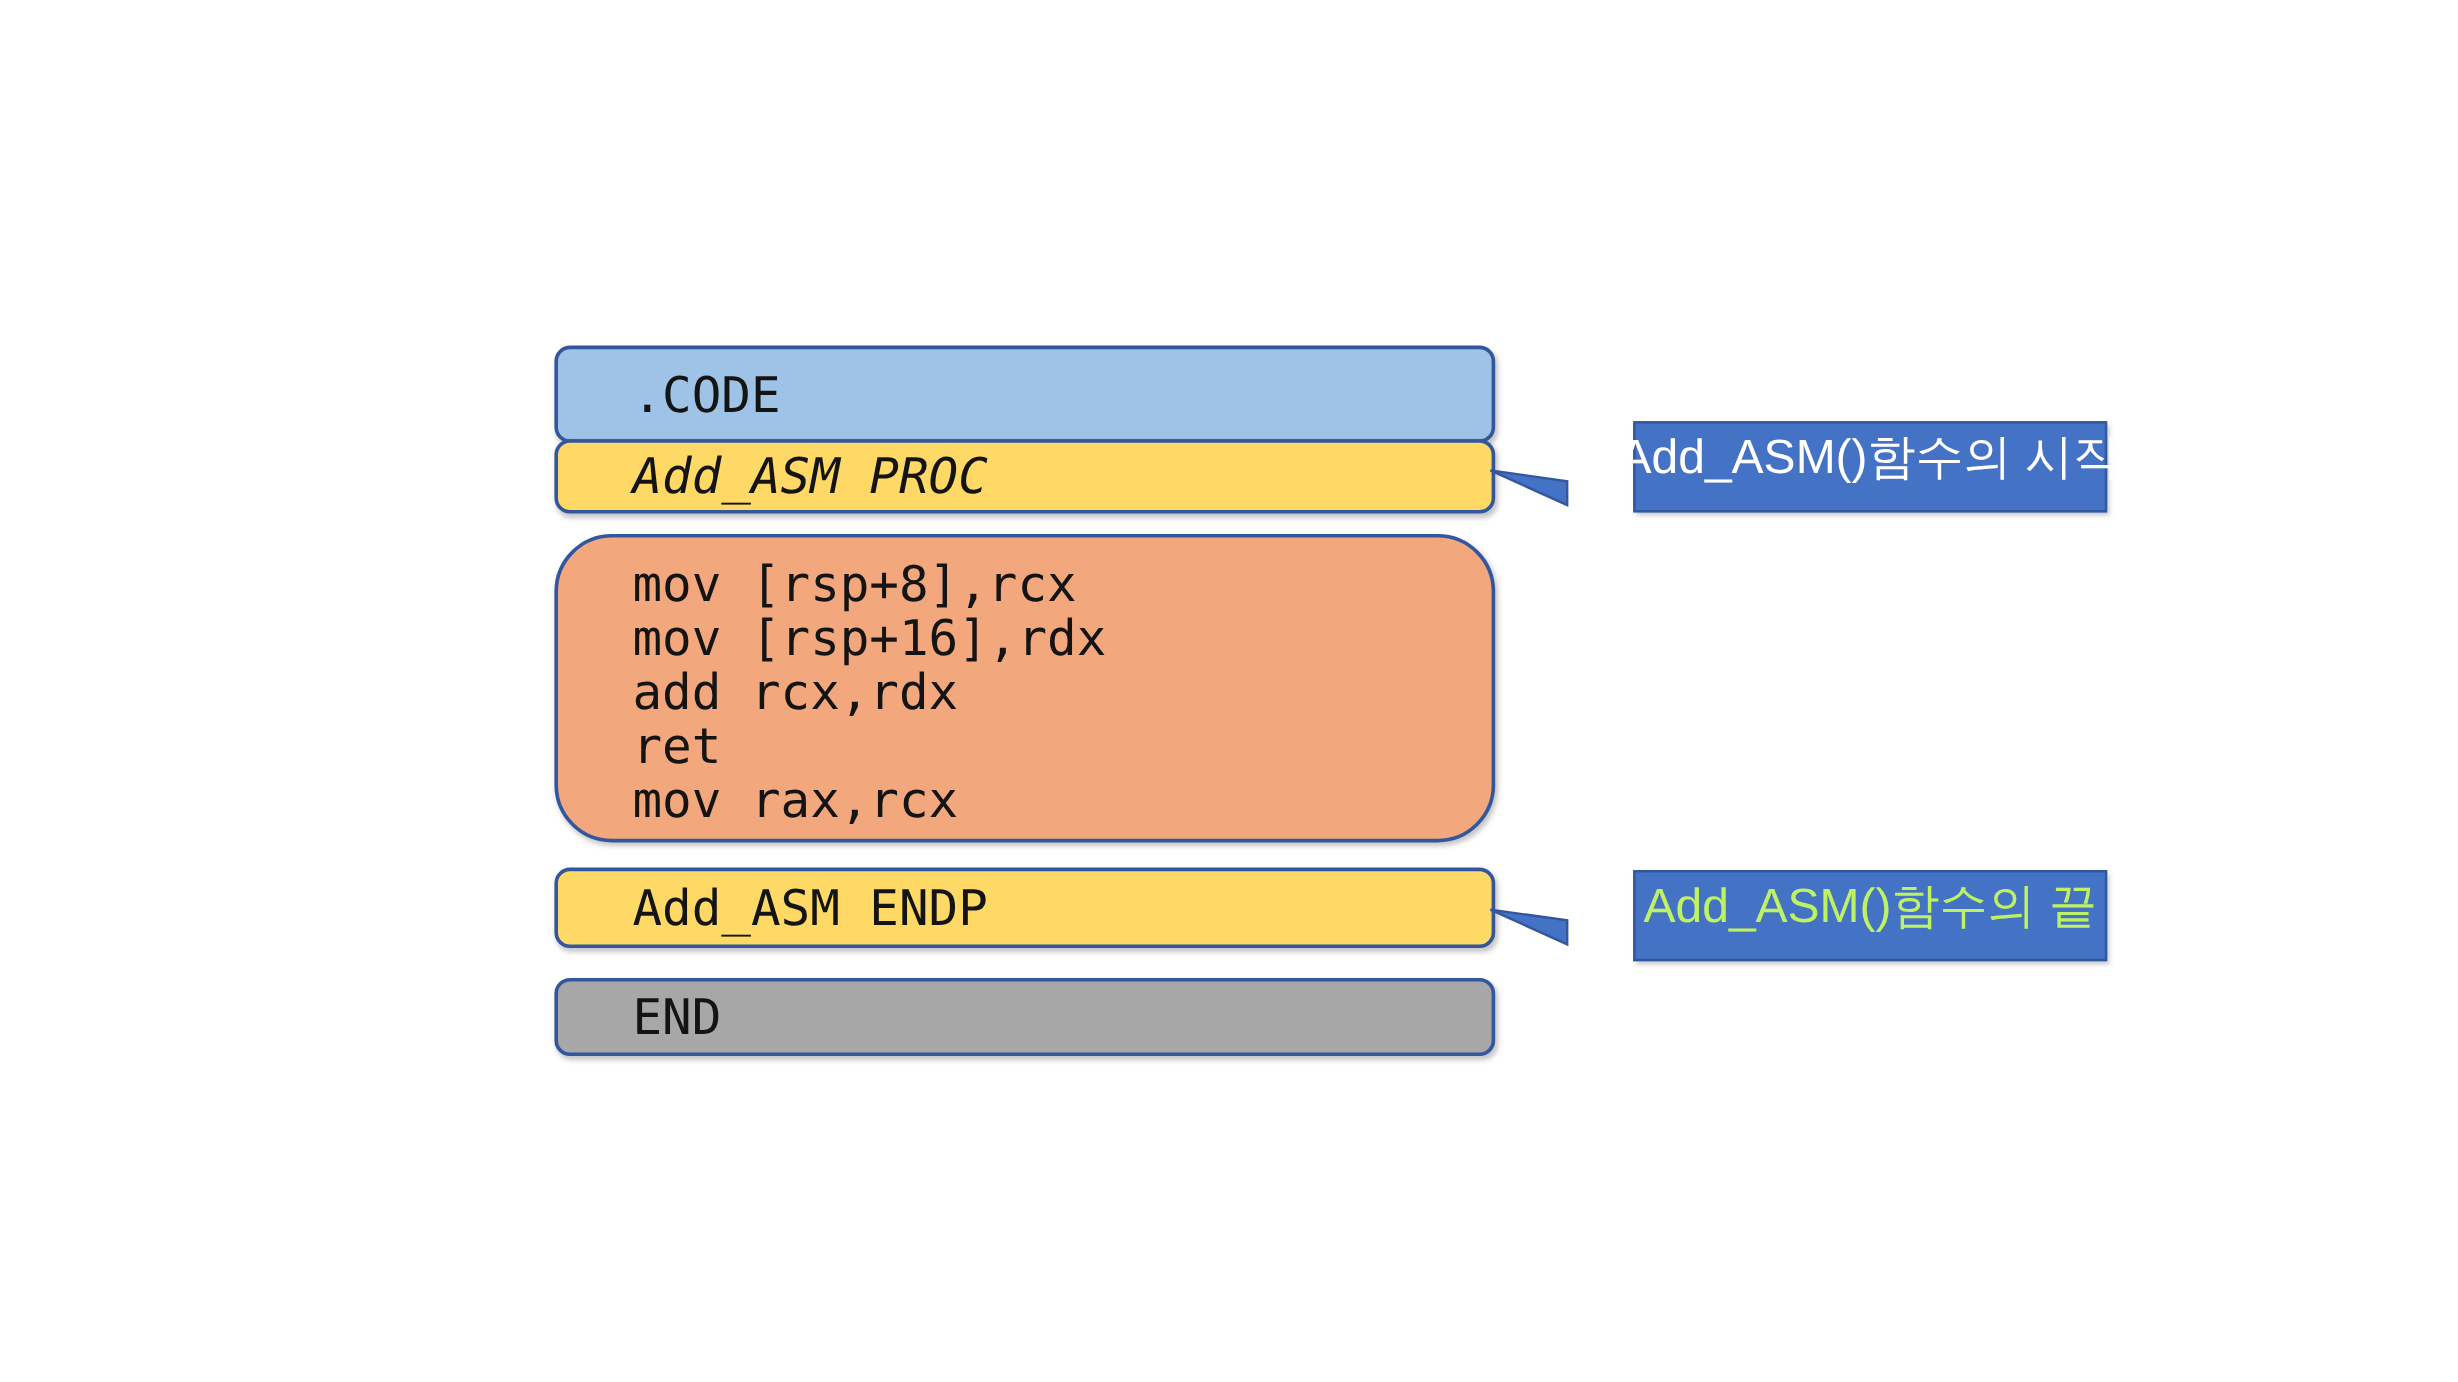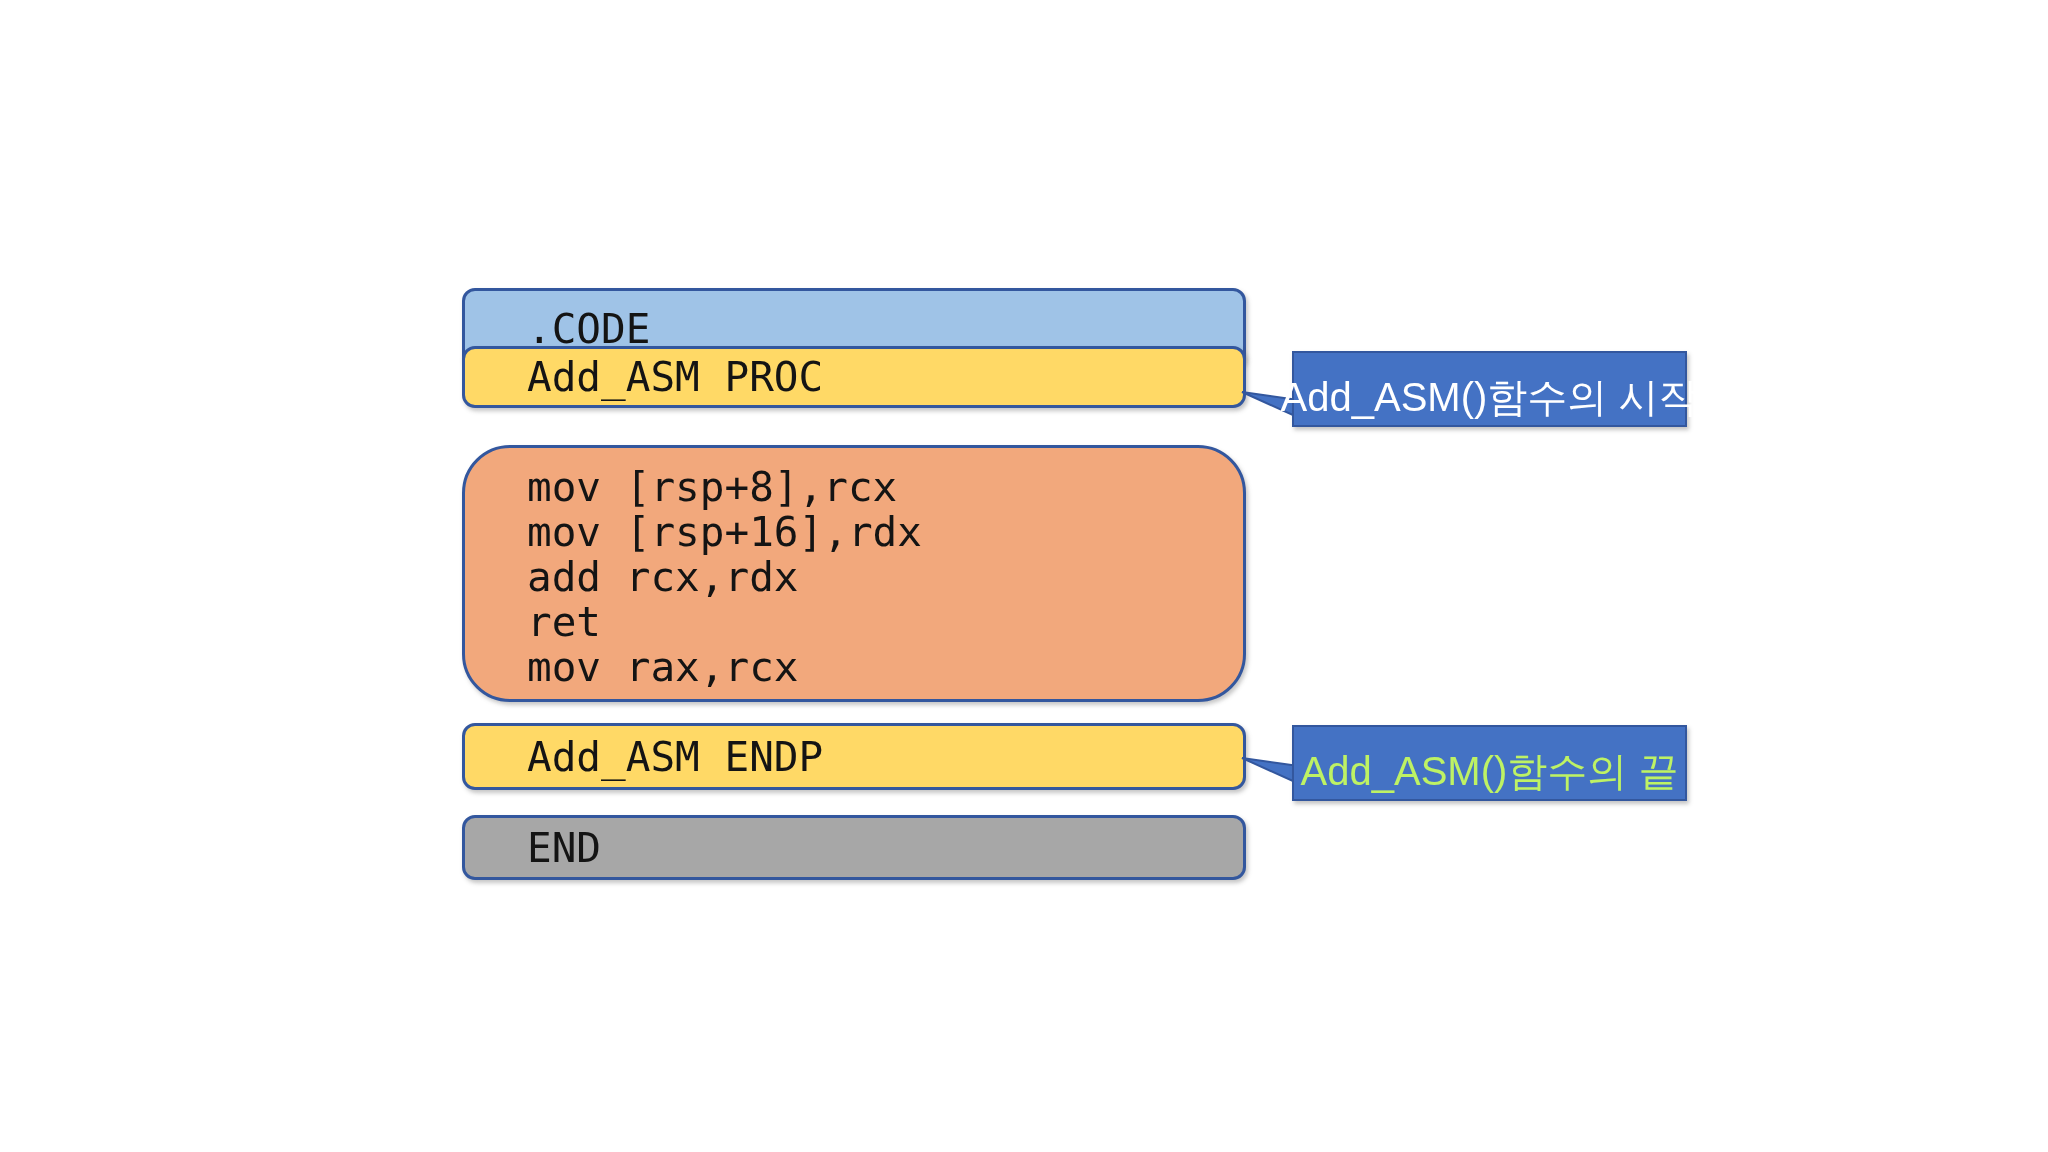--- a/index.html
+++ b/index.html
@@ -37,47 +37,47 @@
     box-shadow: 2px 3px 4px rgba(90,90,90,0.35);
     display: flex;
     align-items: center;
     padding-left: 62px;
     font-family: "DejaVu Sans Mono", "Liberation Mono", monospace;
     font-size: 41px;
     color: var(--code-text-color, #141414);
     z-index: 0;
   }
   .box-code  { top: 260px; height: 81px; margin-top: 28px; }
-  .box-proc  { top: 346px; height: 62px; }
+  .box-proc  { top: 366px; height: 62px; font-style: italic; }
   .box-body  {
     top: 445px; height: 257px;
     border-radius: 48px;
     align-items: flex-start;
     padding-top: 17px;
   }
   .box-endp  { top: 723px; height: 67px; }
   .box-end   { top: 815px; height: 65px; }
   .code-lines { display: block; }
   .code-line {
     display: block;
     height: 45px;
     line-height: 45px;
     white-space: pre;
   }
   .box-label { white-space: pre; }
   
   .callout {
     position: absolute;
-    left: 1292px;
+    left: 1361px;
     width: 395px;
     box-sizing: border-box;
     border: 2px solid var(--border-color, #33579E);
     box-shadow: 2px 3px 4px rgba(90,90,90,0.35);
     display: flex;
-    align-items: flex-end;
+    align-items: flex-start;
     justify-content: center;
     font-size: 40px;
     color: #ffffff;
     z-index: 2;
     white-space: nowrap;
   }
   .callout-start { top: 351px; height: 76px; }
   .callout-end   { top: 725px; height: 76px; }
   .wedge {
     position: absolute;

